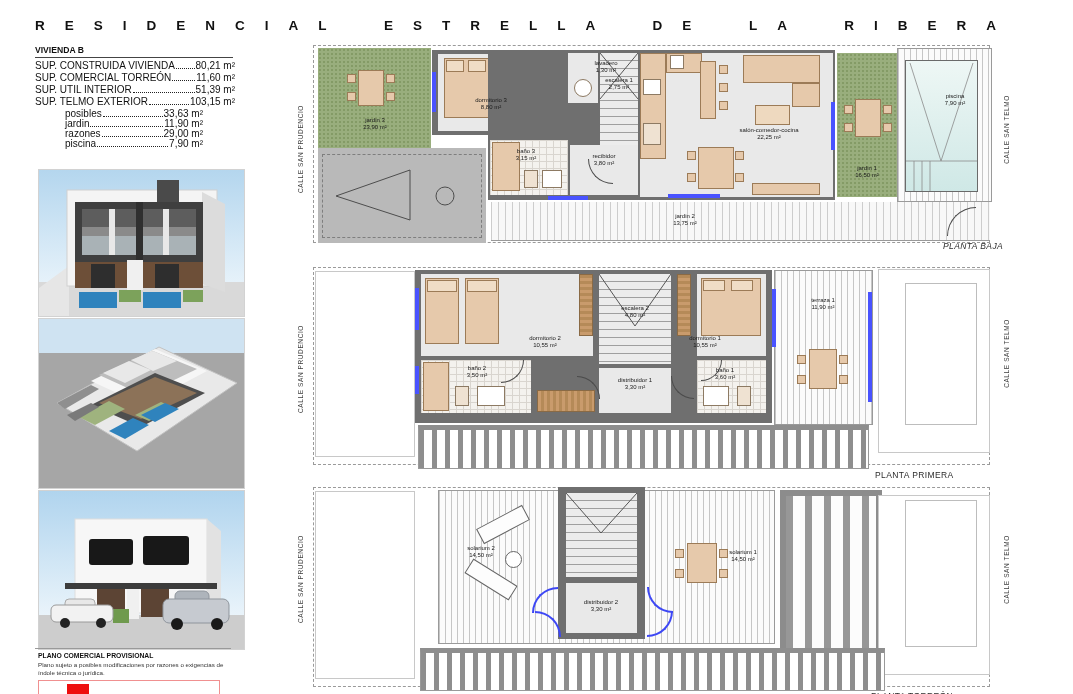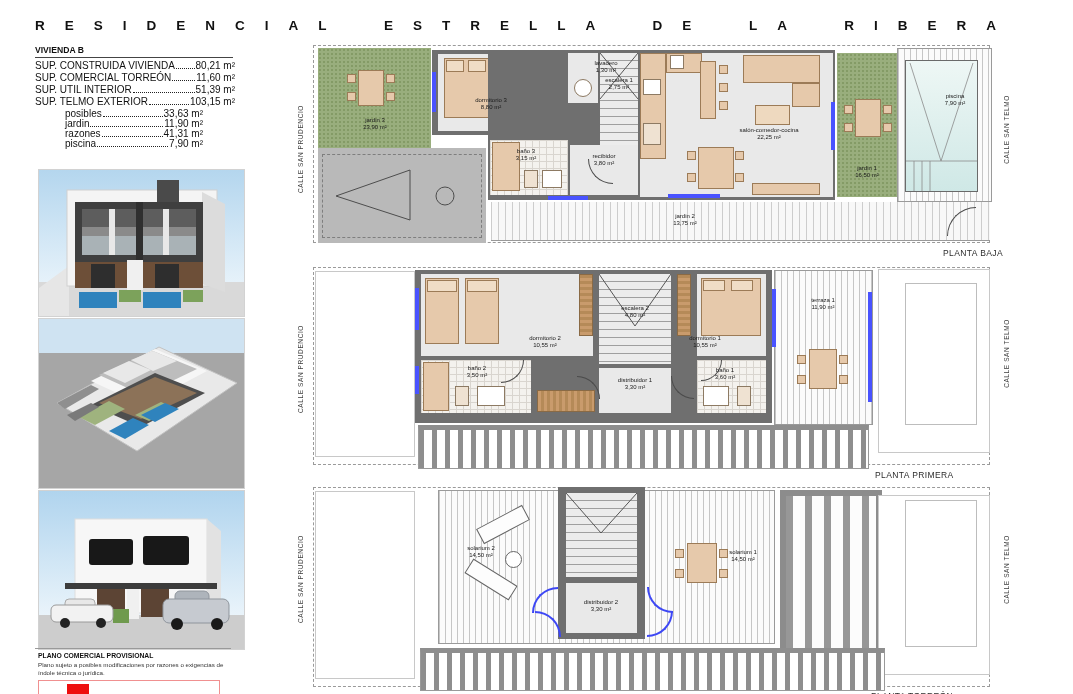--- a/index.html
+++ b/index.html
@@ -92,21 +92,21 @@
         <span class="sval">33,63 m²</span>
       </div>
     <div class="srow indent">
         <span>jardin</span>
         <span class="slead"></span>
         <span class="sval">11,90 m²</span>
       </div>
     <div class="srow indent">
         <span>razones</span>
         <span class="slead"></span>
-        <span class="sval">41,31 m²</span>
+        <span class="sval">29,00 m²</span>
       </div>
     <div class="srow indent">
         <span>piscina</span>
         <span class="slead"></span>
         <span class="sval">7,90 m²</span>
       </div>
   </div>
 
   <div class="render" style="left:38px;top:169px;width:205px;height:146px;">
     <svg width="205" height="146" viewBox="0 0 205 146">
@@ -334,21 +334,21 @@
       <div>7,90 m²</div>
     </div>
 
     <div class="stripes" style="left:178px;top:157px;width:499px;height:38px;"></div>
     <div class="rlabel" style="left:372px;top:168px;">
       <div>jardin 2</div>
       <div>13,75 m²</div>
     </div>
     <div class="door" style="left:634px;top:162px;width:28px;height:28px;transform:rotate(90deg);"></div>
 
-    <div class="plan-label" style="left:630px;top:203px;">PLANTA BAJA</div>
+    <div class="plan-label" style="left:630px;top:196px;font-style:italic;">PLANTA BAJA</div>
   </div>
 
   <div class="plan" style="left:313px;top:267px;width:677px;height:215px;">
     <div class="dashed" style="left:0;top:0;width:675px;height:196px;"></div>
     <div class="street" style="left:-16px;top:58px;">CALLE SAN PRUDENCIO</div>
     <div class="street" style="left:690px;top:52px;">CALLE SAN TELMO</div>
 
     <div class="whitebox" style="left:2px;top:4px;width:98px;height:184px;"></div>
 
     <div class="wallblock" style="left:102px;top:3px;width:357px;height:153px;">

